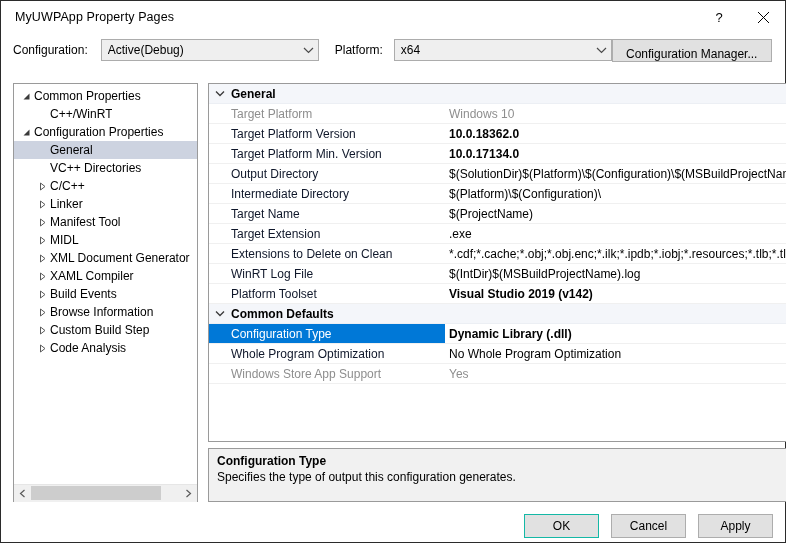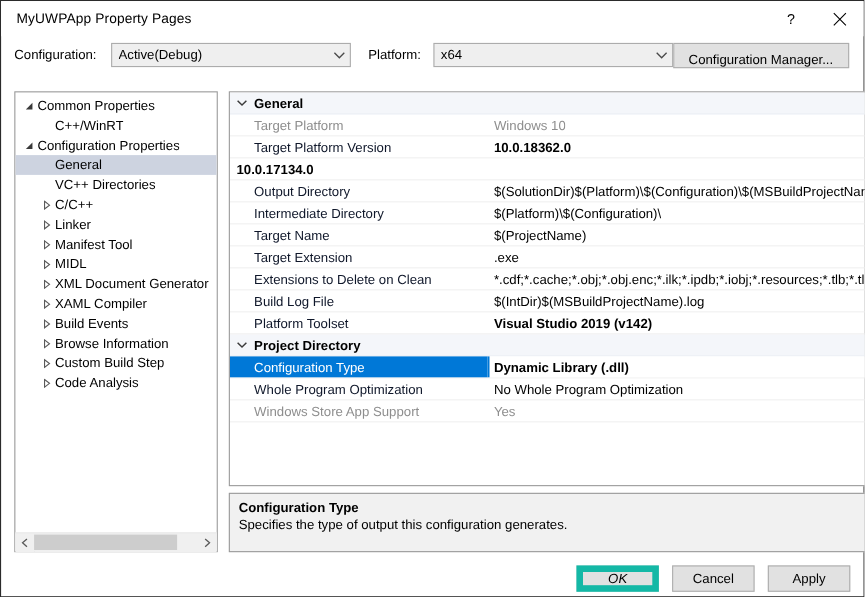--- a/index.html
+++ b/index.html
@@ -208,21 +208,21 @@
     padding:0 12px 0 0;gap:12px;
     box-sizing:border-box;
   }
   .fbtn{
     width:75px;height:24px;
     border:1px solid #adadad;background:#e1e1e1;
     display:flex;align-items:center;justify-content:center;
     font-size:12px;color:#000;box-sizing:border-box;
   }
   .fbtn.default{
-    border:6px solid #14b8a6;background:#e1e1e1;font-style:italic;
+    border:1px solid #14b8a6;background:#e1e1e1;
   }
 </style>
 </head>
 <body>
 
 <div class="dialog">
 
   <div class="titlebar">
     <div class="title-text">MyUWPApp Property Pages</div>
     <div class="caption-btns">
@@ -412,20 +412,21 @@
                 <span class="vtext">Windows 10</span>
               </div>
             </div>
             <div class="prow bold">
               <div class="pname">Target Platform Version</div>
               <div class="pval">
                 <span class="vtext">10.0.18362.0</span>
               </div>
             </div>
             <div class="prow bold">
+              <div class="pname">Target Platform Min. Version</div>
               <div class="pval">
                 <span class="vtext">10.0.17134.0</span>
               </div>
             </div>
             <div class="prow">
               <div class="pname">Output Directory</div>
               <div class="pval">
                 <span class="vtext">$(SolutionDir)$(Platform)\$(Configuration)\$(MSBuildProjectName)\</span>
               </div>
             </div>
@@ -447,38 +448,38 @@
                 <span class="vtext">.exe</span>
               </div>
             </div>
             <div class="prow">
               <div class="pname">Extensions to Delete on Clean</div>
               <div class="pval">
                 <span class="vtext">*.cdf;*.cache;*.obj;*.obj.enc;*.ilk;*.ipdb;*.iobj;*.resources;*.tlb;*.tli;*.tlh;*.tmp</span>
               </div>
             </div>
             <div class="prow">
-              <div class="pname">Build Log File</div>
+              <div class="pname">WinRT Log File</div>
               <div class="pval">
                 <span class="vtext">$(IntDir)$(MSBuildProjectName).log</span>
               </div>
             </div>
             <div class="prow bold">
               <div class="pname">Platform Toolset</div>
               <div class="pval">
                 <span class="vtext">Visual Studio 2019 (v142)</span>
               </div>
             </div>
             <div class="section">
               <span class="sw">
                 <svg width="10" height="7" viewBox="0 0 10 7">
                   <path d="M1 1.5 L5 5.5 L9 1.5" stroke="#3a3a3a" stroke-width="1.3" fill="none"></path>
                 </svg>
               </span>
-              <span>Project Directory</span>
+              <span>Common Defaults</span>
             </div>
             <div class="prow selected">
               <div class="pname">Configuration Type</div>
               <div class="pval">
                 <span class="vtext">Dynamic Library (.dll)</span>
               </div>
             </div>
             <div class="prow">
               <div class="pname">Whole Program Optimization</div>
               <div class="pval">

